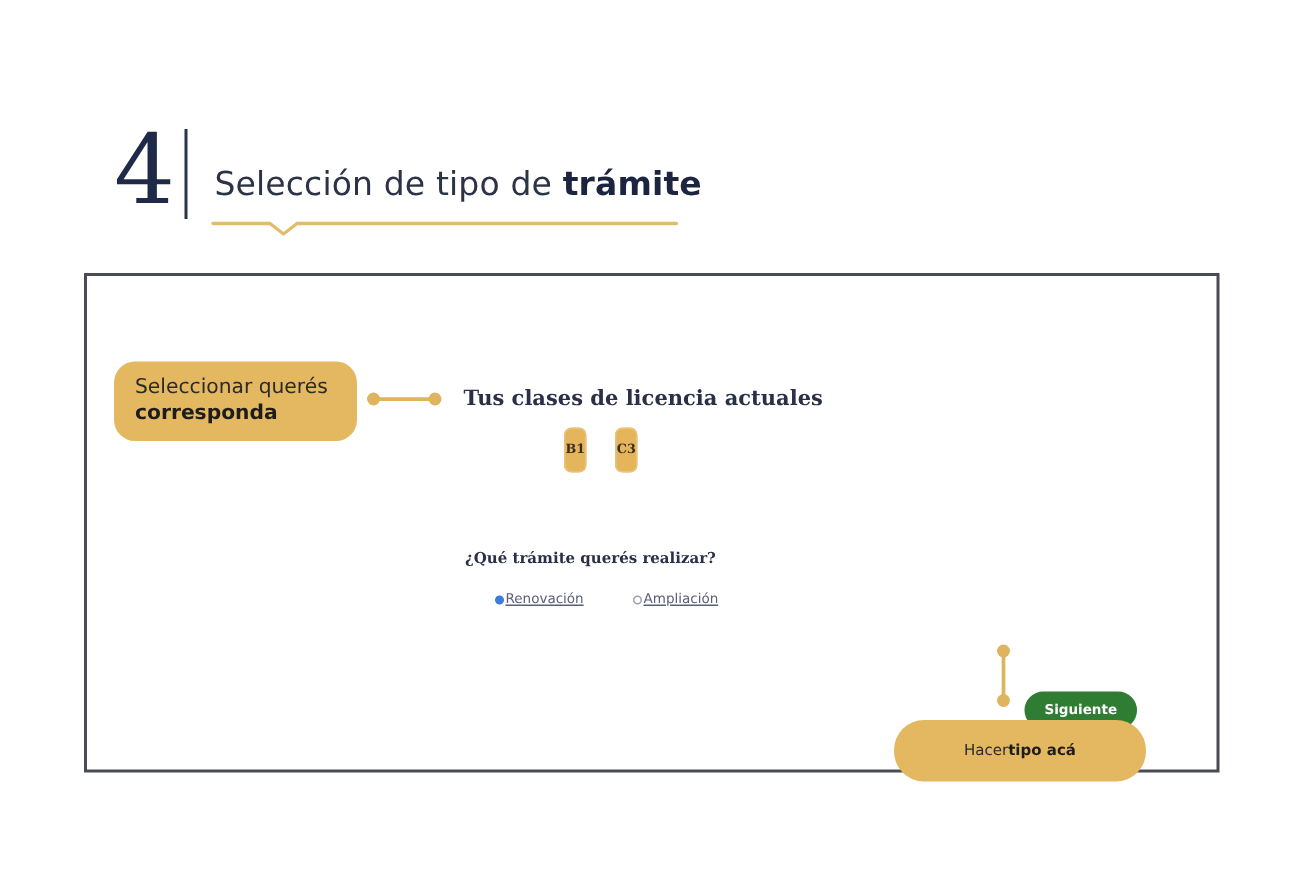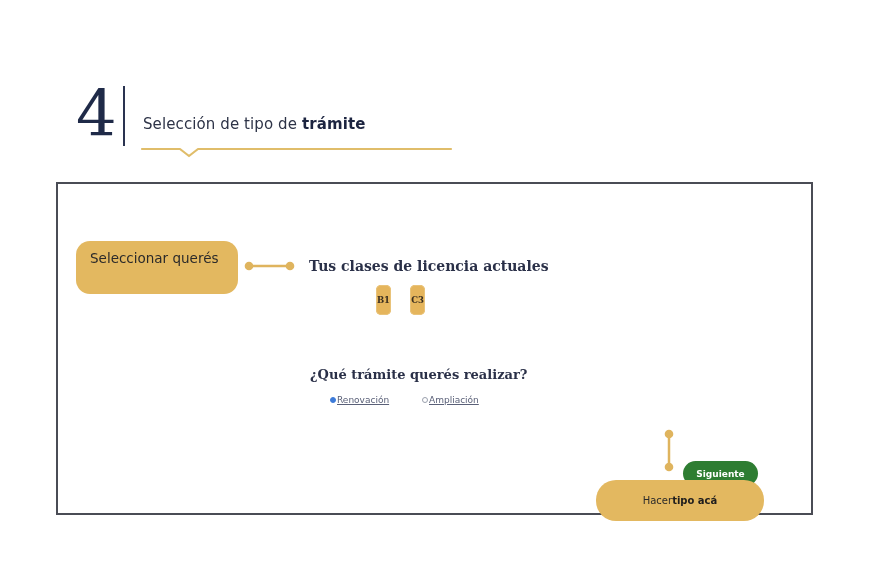--- a/index.html
+++ b/index.html
@@ -31,21 +31,21 @@
       top: 86px;
       width: 1.5px;
       height: 60px;
       background: #2a3350;
     }
     .step-title {
       position: absolute;
       left: 143px;
       top: 110px;
       font-family: "DejaVu Sans", sans-serif;
-      font-size: 15px;
+      font-size: 22px;
       line-height: 28px;
       color: #2d3347;
       letter-spacing: 0.1px;
       white-space: nowrap;
     }
     .step-title .bold {
       font-weight: bold;
       color: #1c2440;
     }
     .title-underline {
@@ -73,21 +73,21 @@
       white-space: nowrap;
     }
     .licenses-heading {
       left: 309px;
       top: 258px;
       font-size: 14px;
     }
     .tramite-heading {
       left: 310px;
       top: 367px;
-      font-size: 13px;
+      font-size: 10px;
     }
     .badge {
       position: absolute;
       top: 285px;
       width: 15px;
       height: 30px;
       border-radius: 5px;
       background: #e5b55c;
       box-shadow: 0 0 0 1px #e9c37a inset;
       color: #3a2e20;
@@ -207,20 +207,21 @@
 </div>
 <div class="radio-row" style="left:422px;">
   <span class="radio-dot unchecked"></span>
   <span>Ampliación</span>
 </div>
 
 <button class="next-button">Siguiente</button>
 
 <div class="callout callout-left">
   <div>Seleccionar querés</div>
+  <div class="b">corresponda</div>
 </div>
 <svg class="connector" style="left:243px; top:260px;" width="54" height="12">
   <line x1="6" y1="6" x2="47" y2="6" stroke="#dfb45e" stroke-width="2.5"></line>
   <circle cx="6" cy="6" r="4.3" fill="#dfb45e"></circle>
   <circle cx="47" cy="6" r="4.3" fill="#dfb45e"></circle>
 </svg>
 
 <svg class="connector" style="left:663px; top:428px;" width="12" height="46">
   <line x1="6" y1="6" x2="6" y2="39" stroke="#dfb45e" stroke-width="2.5"></line>
   <circle cx="6" cy="6" r="4.3" fill="#dfb45e"></circle>

